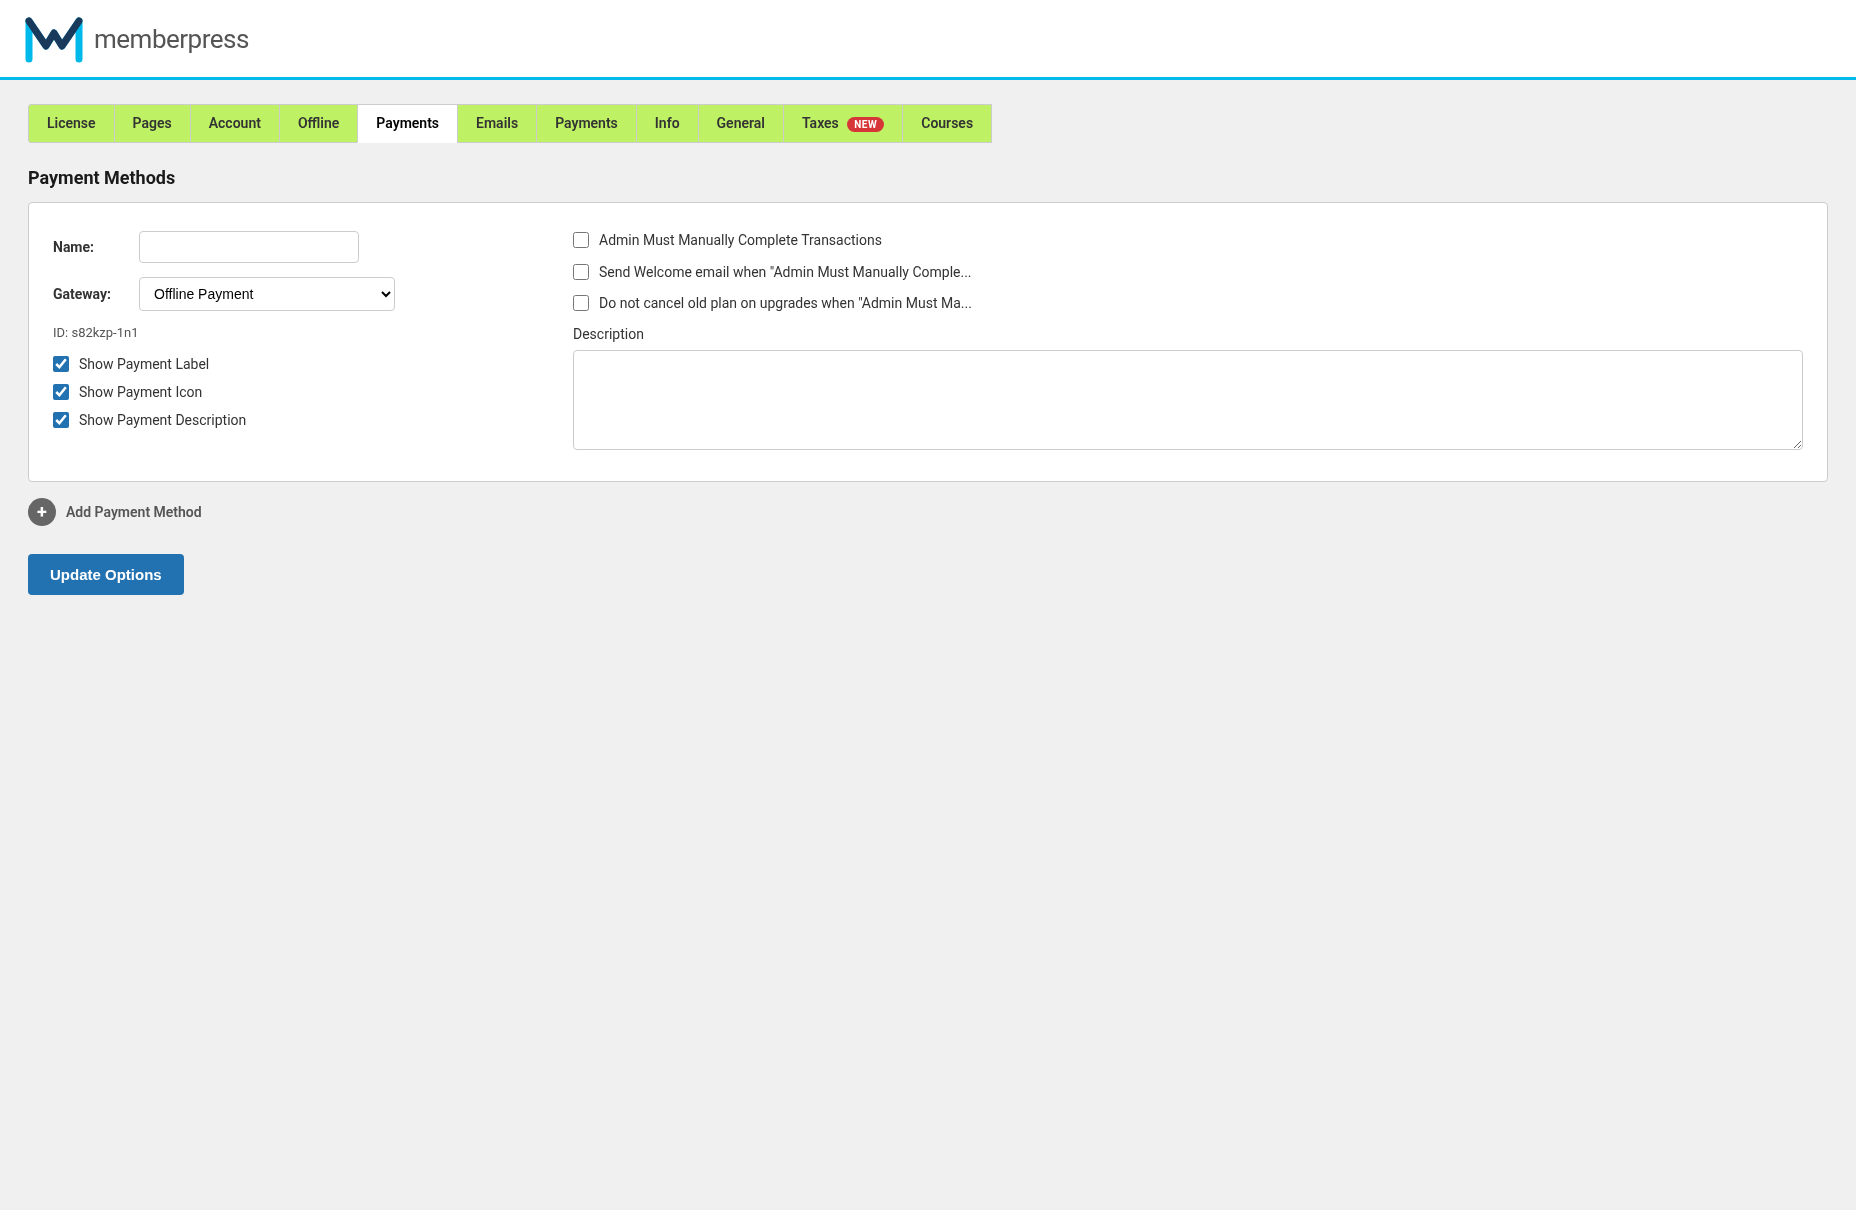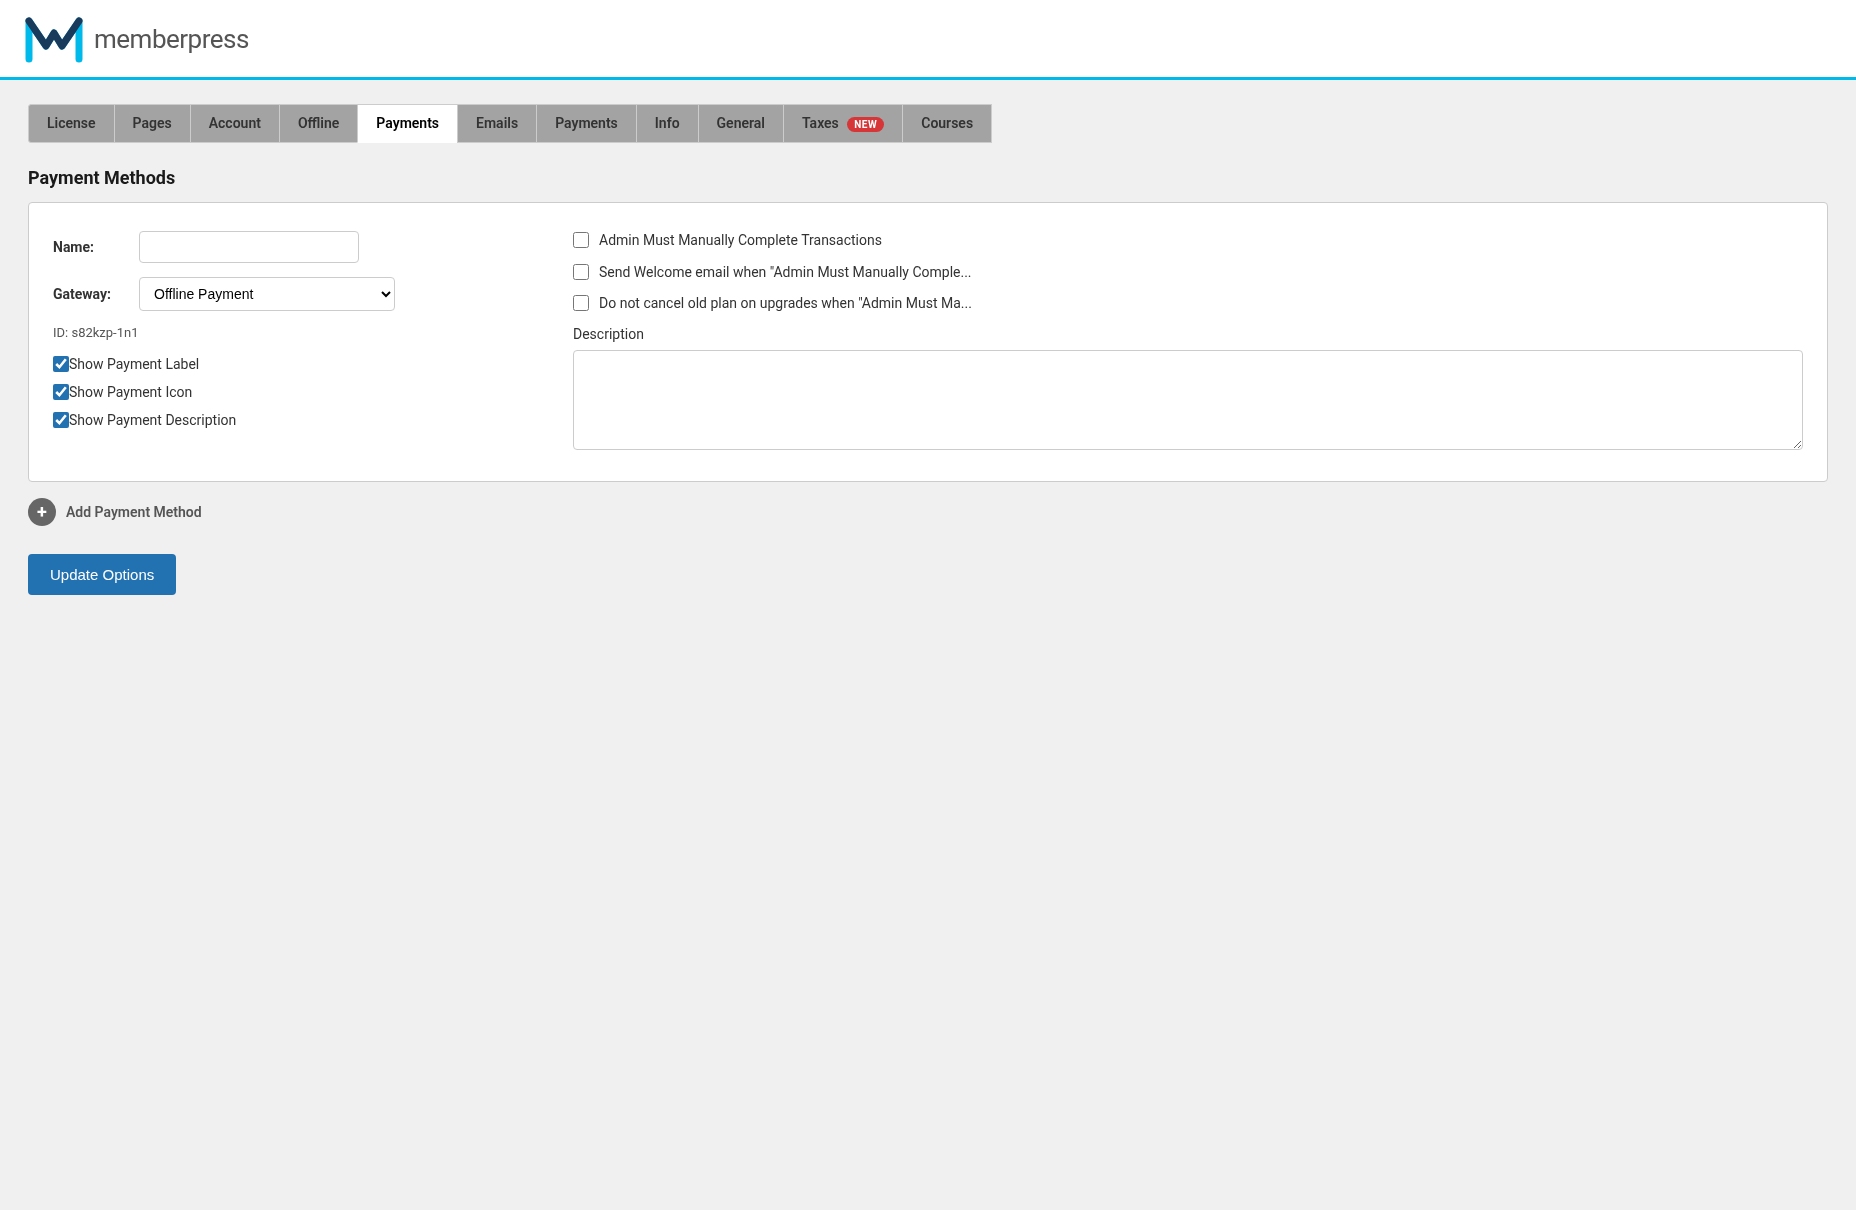--- a/index.html
+++ b/index.html
@@ -66,21 +66,21 @@
     .tabs-bar {
       display: flex;
       gap: 0;
       margin-bottom: 24px;
       flex-wrap: nowrap;
       overflow: hidden;
     }
     .tab {
       padding: 10px 18px;
       border: 1px solid #ccc;
-      background: #a3a3a3;
+      background: #bef264;
       cursor: pointer;
       font-size: 14px;
       font-weight: 600;
       color: #333;
       white-space: nowrap;
       margin-right: -1px;
     }
     .tab:first-child { border-radius: 3px 0 0 3px; }
     .tab.active {
       background: #fff;
@@ -159,20 +159,21 @@
       font-size: 13px;
       color: #555;
       margin-bottom: 16px;
       margin-top: 4px;
     }
 
     
     .checkbox-row {
       display: flex;
       align-items: center;
+      gap: 10px;
       margin-bottom: 12px;
     }
     .checkbox-row input[type="checkbox"] {
       width: 16px;
       height: 16px;
       accent-color: #2271b1;
       cursor: pointer;
     }
     .checkbox-label {
       font-size: 14px;
@@ -245,21 +246,21 @@
     }
 
     
     .update-btn {
       background: #2271b1;
       color: #fff;
       border: none;
       border-radius: 4px;
       padding: 12px 22px;
       font-size: 15px;
-      font-weight: 400;
+      font-weight: 700;
       cursor: pointer;
     }
   </style>
 </head>
 <body>
 
 <div class="header">
   <div class="logo-area">
 
     <svg class="logo-icon" viewBox="0 0 60 55" xmlns="http://www.w3.org/2000/svg">

